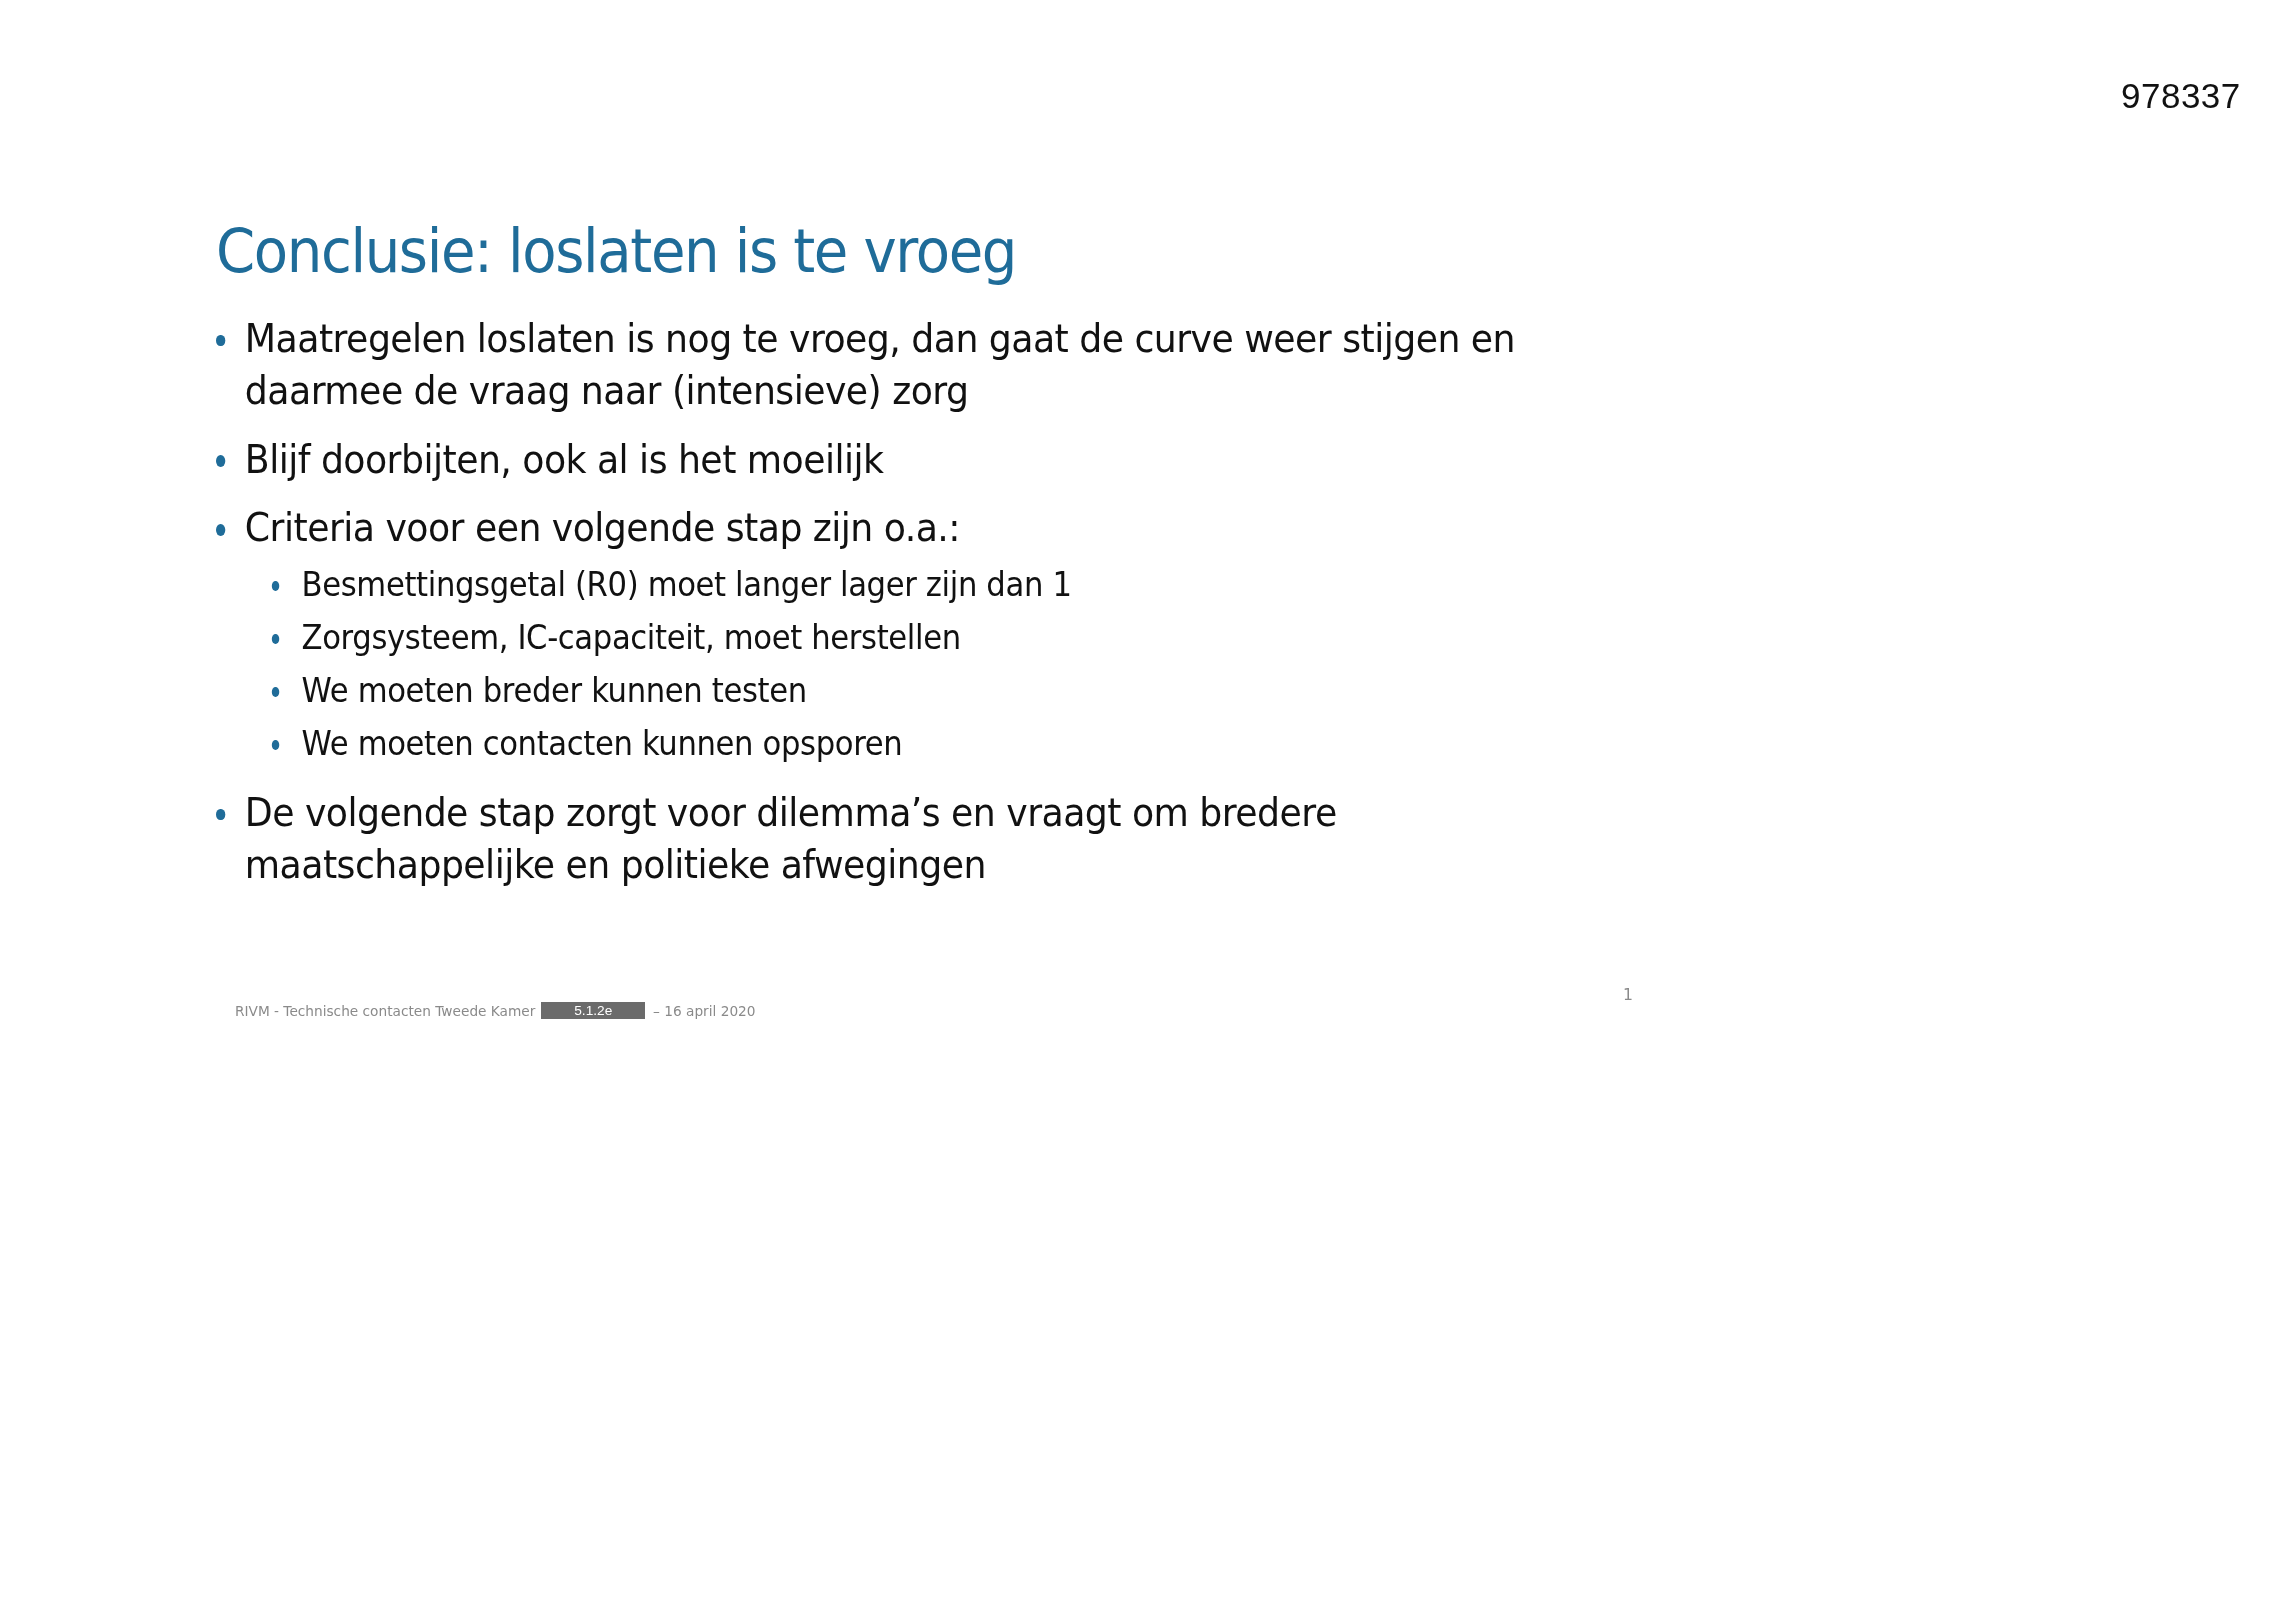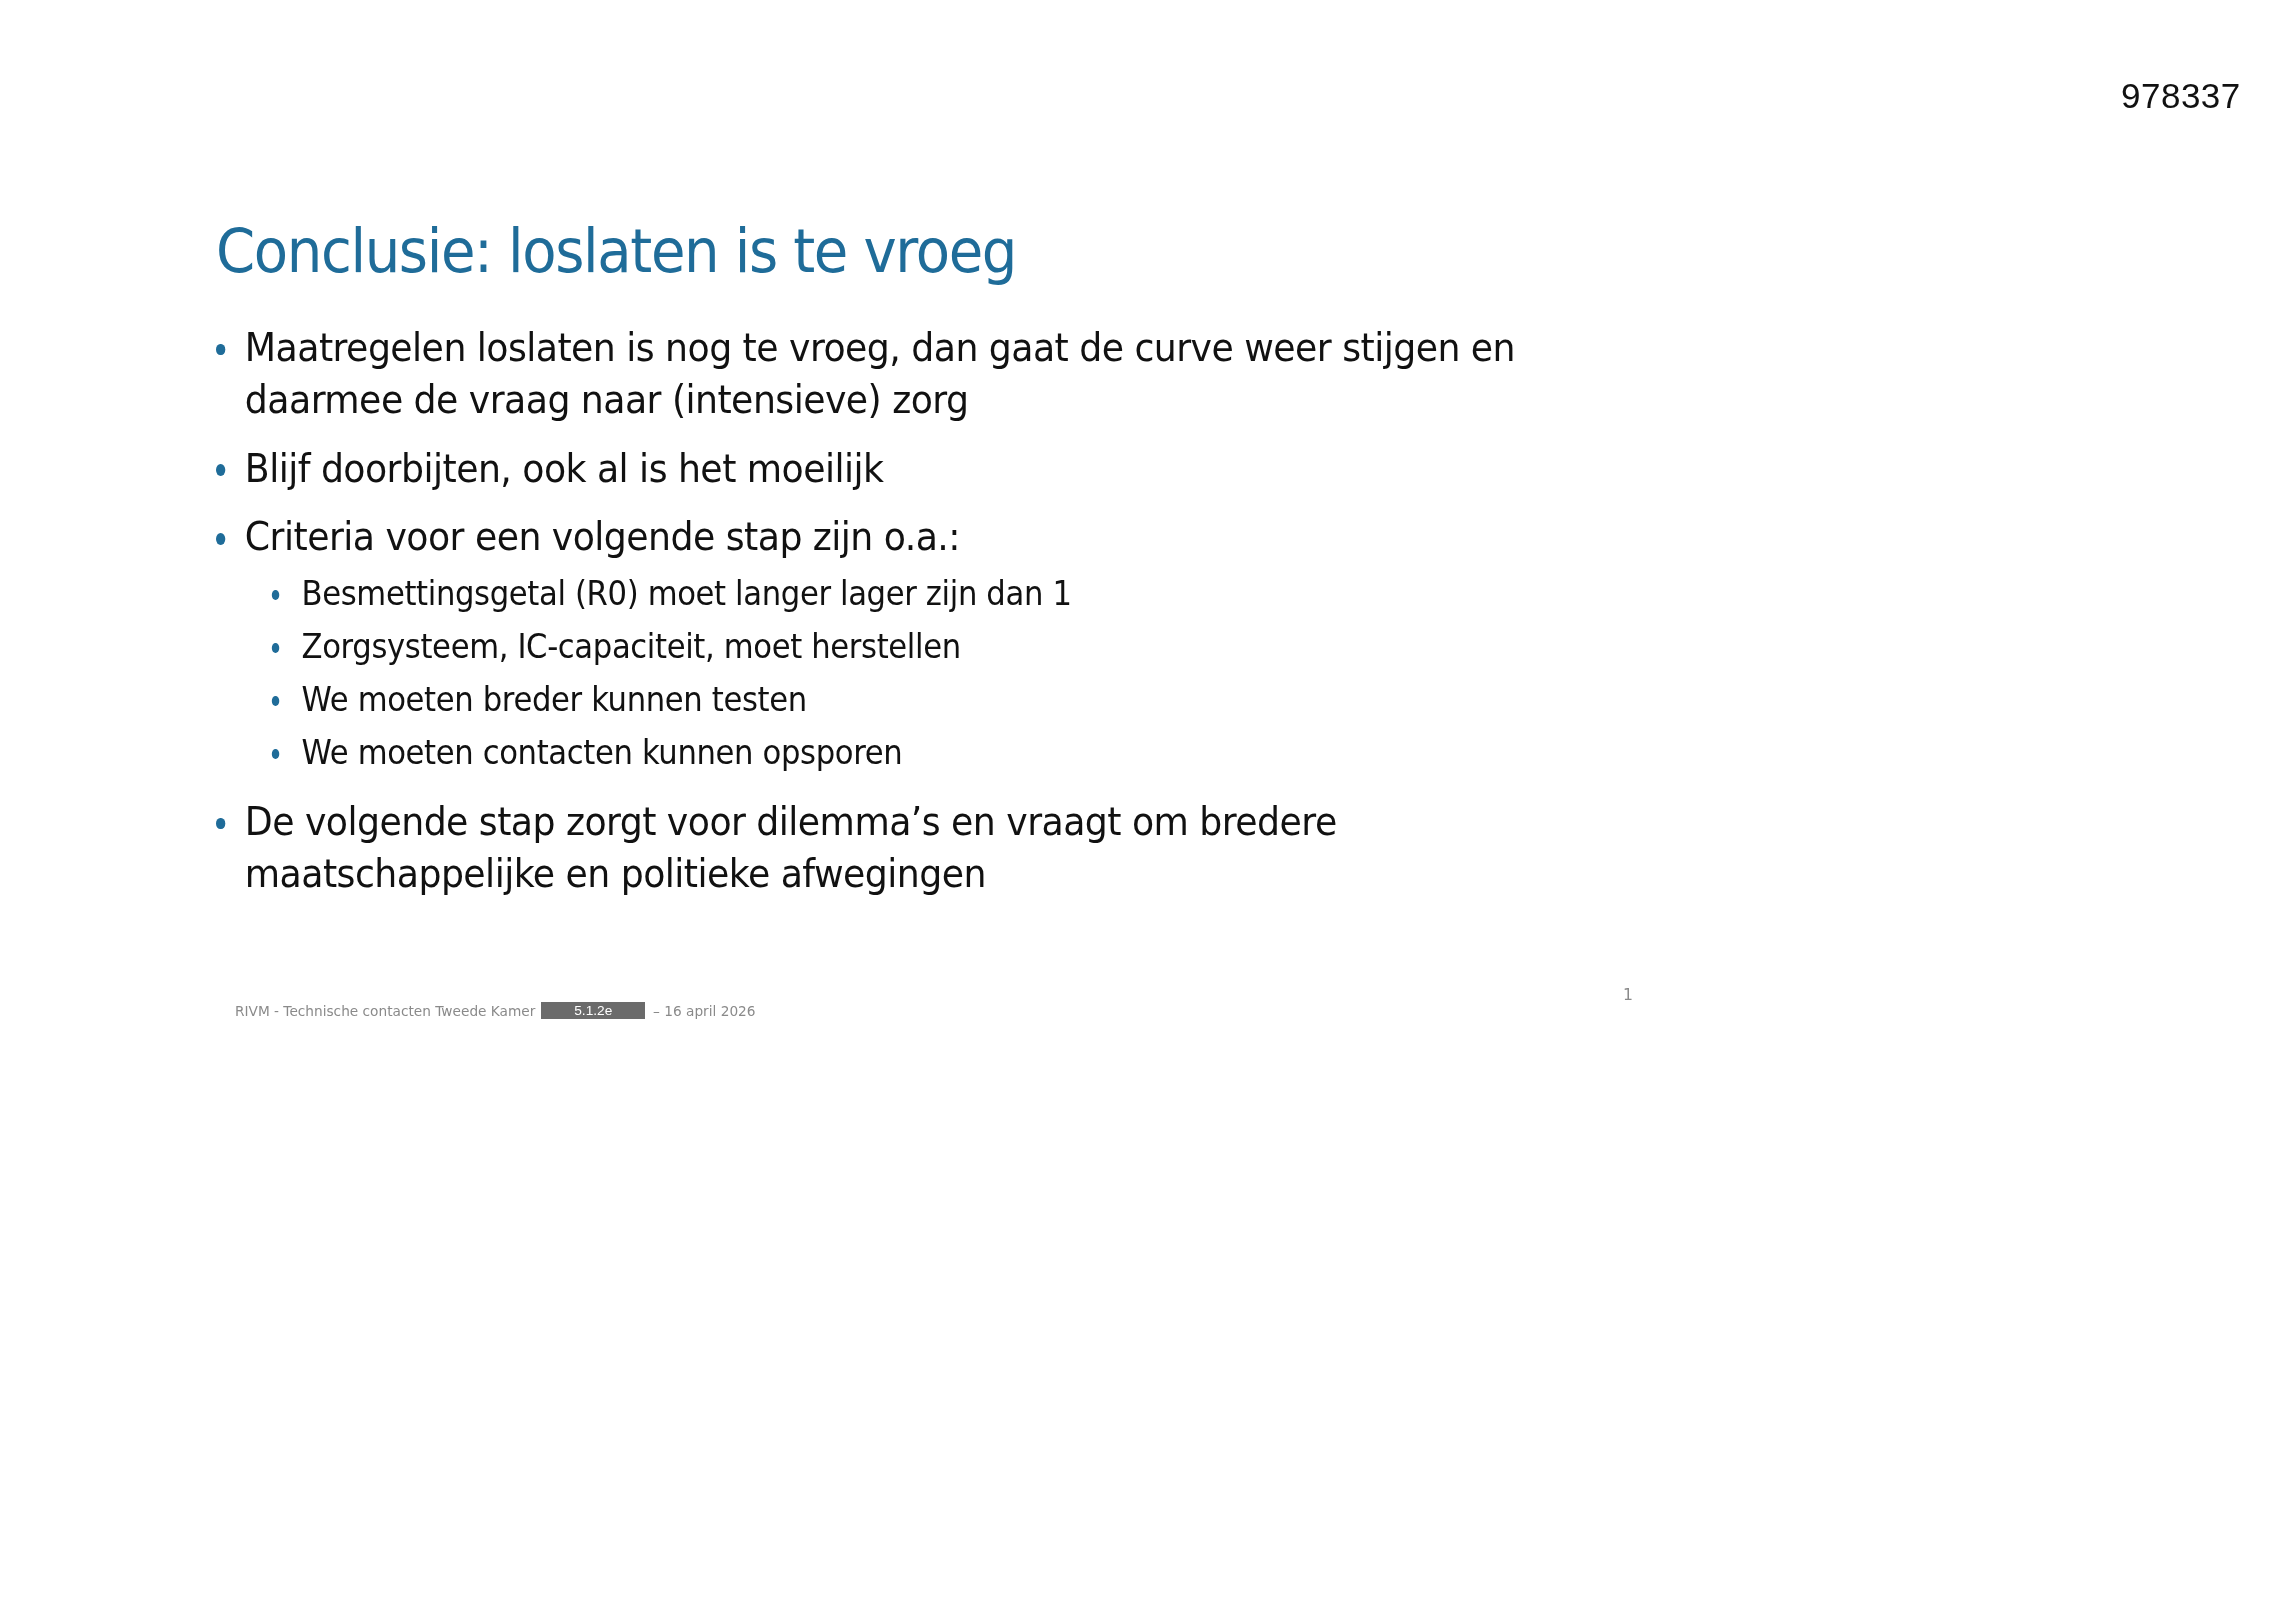--- a/index.html
+++ b/index.html
@@ -13,21 +13,21 @@
       font-family: "Liberation Sans", sans-serif;
       font-size: 35px; color: #111; letter-spacing: 0.5px;
     }
     .slide-title {
       position: absolute; left: 216px; top: 174px;
       font-family: "DejaVu Sans", sans-serif;
       font-size: 61px; color: #1f6c99; font-weight: normal;
       letter-spacing: -1.5px; white-space: nowrap;
       transform: scaleX(0.92); transform-origin: left top;
     }
-    .bullets { position: absolute; left: 216px; top: 322px; margin: 0; padding: 0; list-style: none; }
+    .bullets { position: absolute; left: 216px; top: 313px; margin: 0; padding: 0; list-style: none; }
     .b1 {
       position: relative; padding-left: 31px;
       font-family: "DejaVu Sans", sans-serif; font-size: 39px; color: #111;
       line-height: 52px; margin-bottom: 16.7px; letter-spacing: -0.6px;
       transform: scaleX(0.93); transform-origin: left top; width: 1470px;
     }
     .dot {
       position: absolute; left: 0; top: 21.6px; width: 9.8px; height: 11.8px;
       border-radius: 50%; background: #1f6c99;
     }
@@ -95,15 +95,15 @@
     <span class="dot"></span>
     <span>De volgende stap zorgt voor dilemma’s en vraagt om bredere maatschappelijke en politieke afwegingen</span>
   </li>
 </ul>
 
 <div class="page-num">1</div>
 
 <div class="footer">
   <span>RIVM - Technische contacten Tweede Kamer</span>
   <span class="redact">5.1.2e</span>
-  <span>– 16 april 2026</span>
+  <span>– 16 april 2020</span>
 </div>
 
 
 </body></html>

